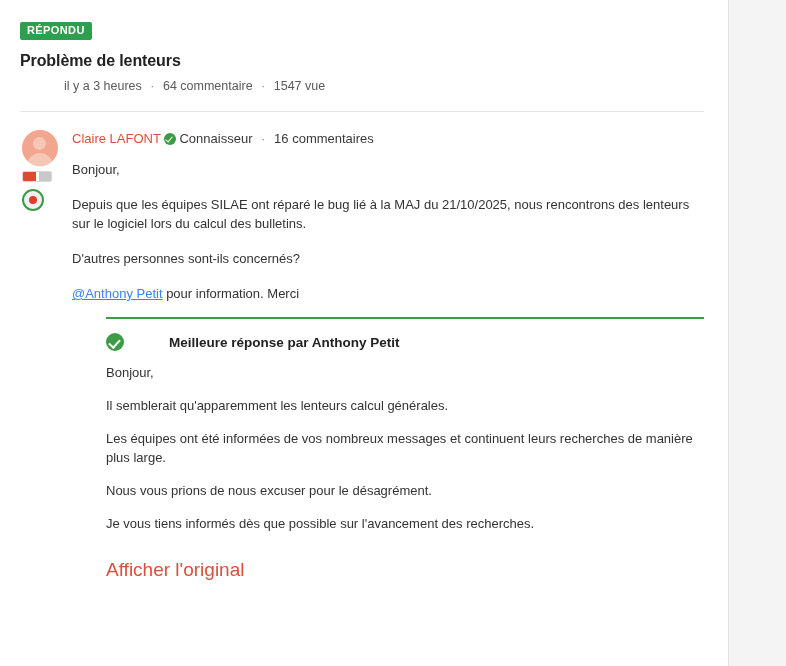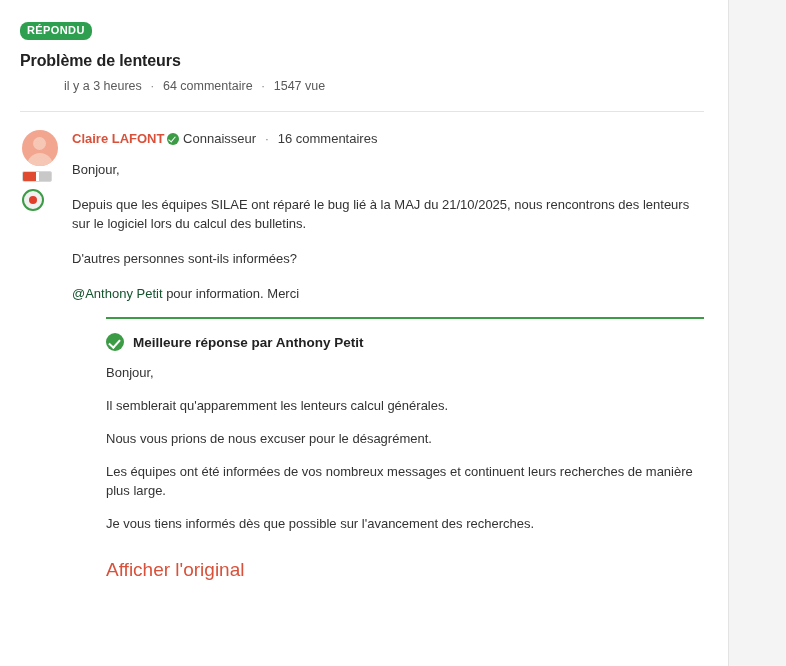--- a/index.html
+++ b/index.html
@@ -37,21 +37,21 @@
     padding: 22px 24px 0 20px;
   }
   .status-badge {
     display: inline-block;
     background: #2e9e4f;
     color: #ffffff;
     font-size: 11px;
     font-weight: bold;
     letter-spacing: 0.4px;
     padding: 3px 7px 4px 7px;
-    border-radius: 8px;
+    border-radius: 2px;
     line-height: 1;
   }
   h1.thread-title {
     font-size: 16px;
     font-weight: bold;
     color: #222222;
     margin: 12px 0 0 0;
     letter-spacing: -0.1px;
   }
   .meta-line {
@@ -128,21 +128,21 @@
     flex: 1 1 auto;
     padding-left: 8px;
   }
   .author-line {
     font-size: 13px;
     line-height: 18px;
     margin-bottom: 12px;
   }
   .author-name {
     color: #d9513a;
-    font-weight: bold;
+    font-weight: normal;
   }
   .verified-icon {
     display: inline-block;
     width: 12px; height: 12px;
     border-radius: 50%;
     background: #3c9c46;
     position: relative;
     top: 2px;
     margin-left: 3px;
   }
@@ -158,36 +158,38 @@
   .author-rank { color: #3a3a3a; }
   .author-count { color: #3a3a3a; }
   .post-text p {
     margin: 0 0 16px 0;
     line-height: 19px;
     color: #333333;
     font-size: 13px;
   }
   .post-text p.tight { margin-bottom: 0; }
   .mention {
-    color: #14532d;
+    color: #3b82f6;
+    text-decoration: underline;
   }
 
   
   .answer-block {
     margin: 14px 0 0 34px;
     padding-top: 0;
   }
   .answer-rule {
     border-top: 2px solid #3c9c46;
     margin: 12px 0 14px 0;
   }
   .answer-head {
     display: flex;
     align-items: center;
     margin-bottom: 12px;
+    gap: 36px;
   }
   .check-icon {
     width: 18px; height: 18px;
     border-radius: 50%;
     background: #3c9c46;
     position: relative;
     flex: 0 0 18px;
   }
   .check-icon:after {
     content: "";
@@ -256,37 +258,37 @@
         <div class="author-line">
           <span class="author-name">Claire LAFONT</span><span class="verified-icon"></span>
           <span class="author-rank">Connaisseur</span>
           <span class="meta-sep">·</span>
           <span class="author-count">16 commentaires</span>
         </div>
 
         <div class="post-text">
           <p>Bonjour,</p>
           <p>Depuis que les équipes SILAE ont réparé le bug lié à la MAJ du 21/10/2025, nous rencontrons des lenteurs sur le logiciel lors du calcul des bulletins.</p>
-          <p>D'autres personnes sont-ils informées?</p>
+          <p>D'autres personnes sont-ils concernés?</p>
           <p class="tight"><span class="mention">@Anthony Petit</span><span> pour information. Merci</span></p>
         </div>
 
         <div class="answer-block">
           <div class="answer-rule"></div>
 
           <div class="answer-head">
             <span class="check-icon"></span>
             <span class="answer-title">Meilleure réponse par Anthony Petit</span>
           </div>
 
           <div class="answer-text">
             <p>Bonjour,</p>
             <p>Il semblerait qu'apparemment les lenteurs calcul générales.</p>
+            <p>Les équipes ont été informées de vos nombreux messages et continuent leurs recherches de manière plus large.</p>
             <p>Nous vous prions de nous excuser pour le désagrément.</p>
-            <p>Les équipes ont été informées de vos nombreux messages et continuent leurs recherches de manière plus large.</p>
             <p>Je vous tiens informés dès que possible sur l'avancement des recherches.</p>
           </div>
 
           <span class="show-original">Afficher l'original</span>
         </div>
 
       </div>
     </div>
 
   </div>

